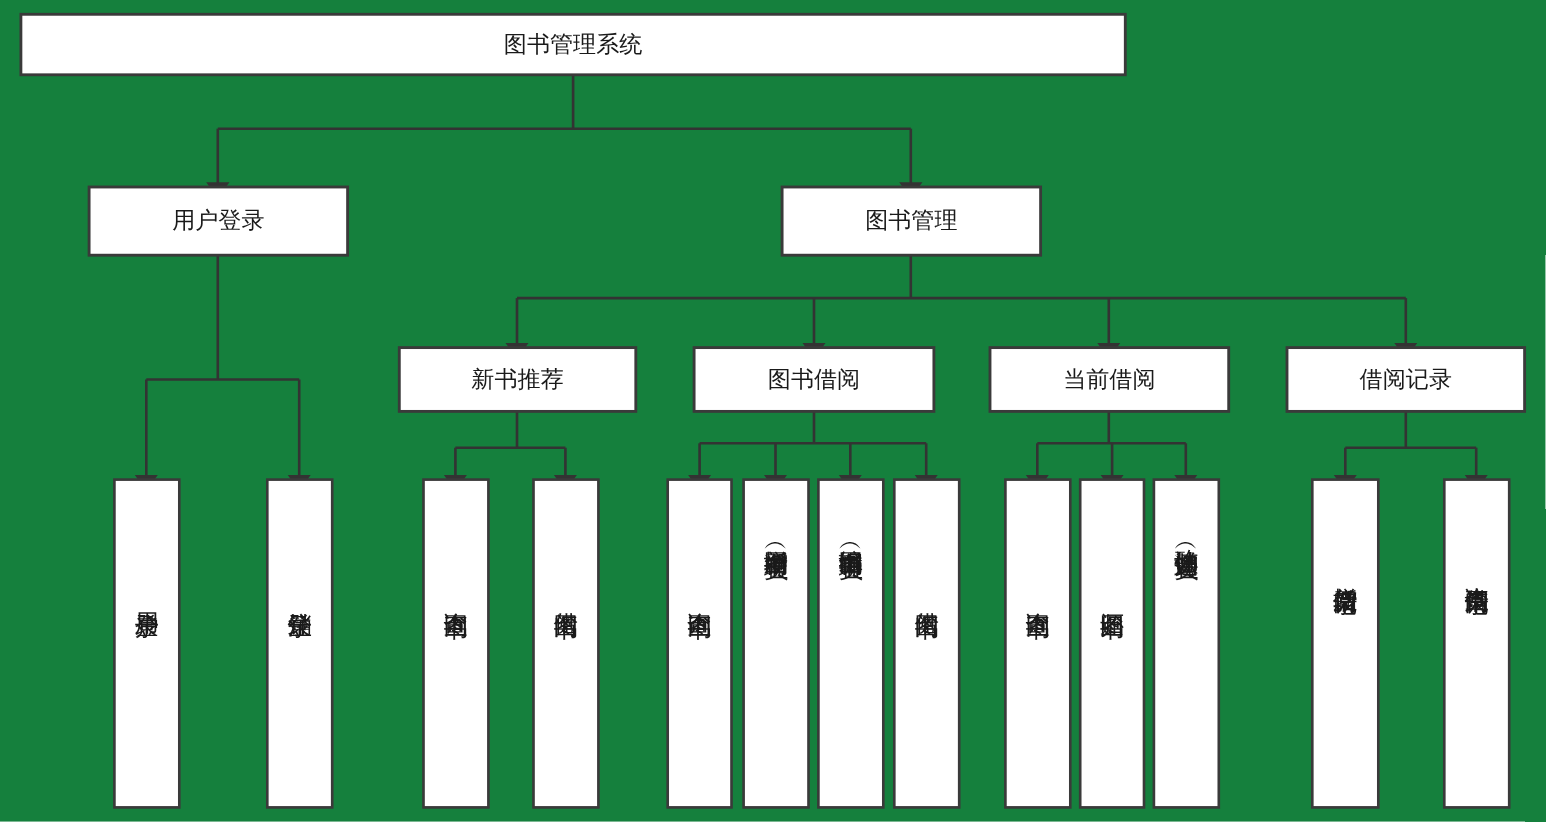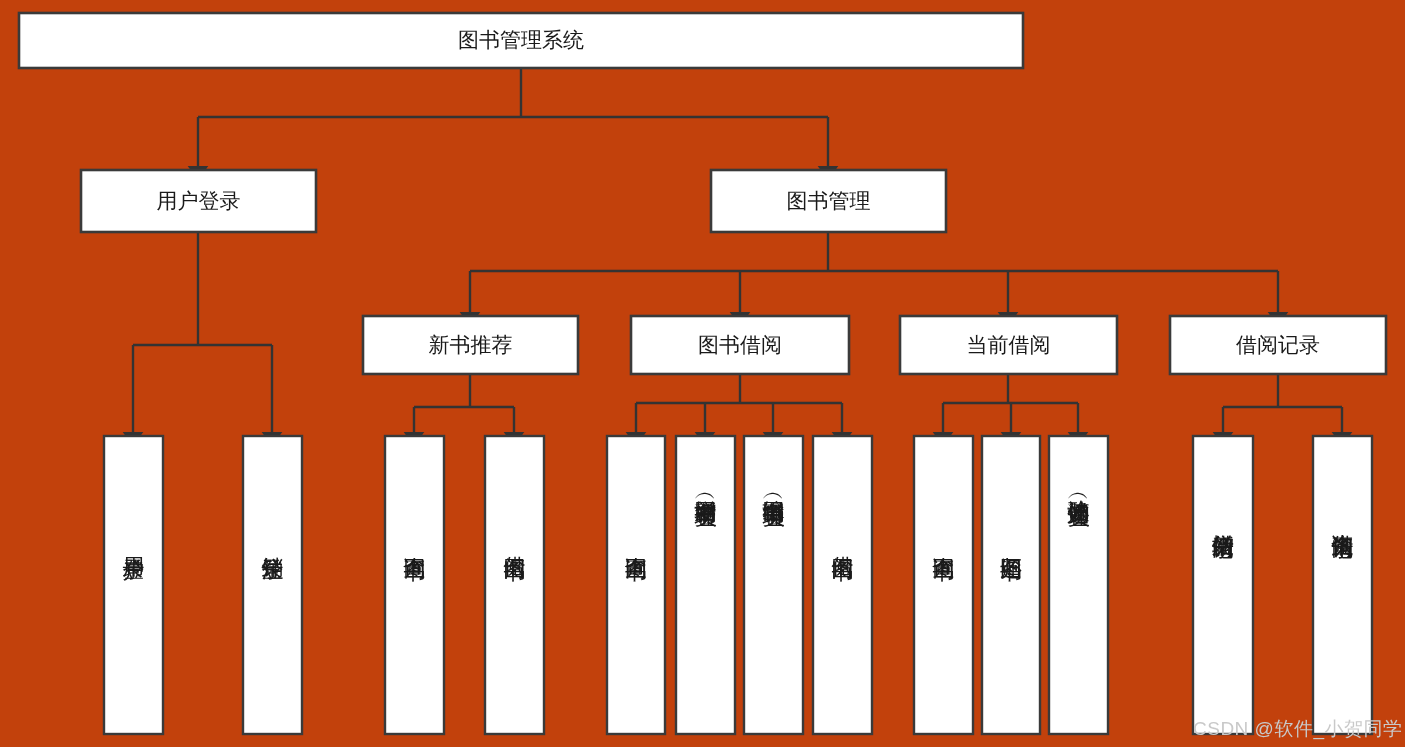--- a/index.html
+++ b/index.html
@@ -8,21 +8,21 @@
     padding: 0;
     background: #ffffff;
   }
   body {
     font-family: "Liberation Sans", "DejaVu Sans", sans-serif;
   }
   #diagram-root {
     position: relative;
     width: 1405px;
     height: 747px;
-    background: #c2410c;
+    background: #15803d;
     overflow: hidden;
   }
   svg.diagram-canvas {
     position: absolute;
     left: 0;
     top: 0;
     width: 1405px;
     height: 747px;
     display: block;
   }
@@ -241,14 +241,13 @@
         <span class="vlabel-text">确认归还（管理员）</span>
       </div>
       <div class="vlabel-wrap" style="left: 1193px; top: 516px; width: 60px; height: 218px;">
         <span class="vlabel-text">新增借阅记录</span>
       </div>
       <div class="vlabel-wrap" style="left: 1313px; top: 516px; width: 59px; height: 218px;">
         <span class="vlabel-text">查询借阅记录</span>
       </div>
     </div>
 
-  <div class="watermark" style="left: 1193px; top: 716px; color: rgb(201, 201, 201);">CSDN @软件_小贺同学</div>
 </div>
 
 </body></html>

